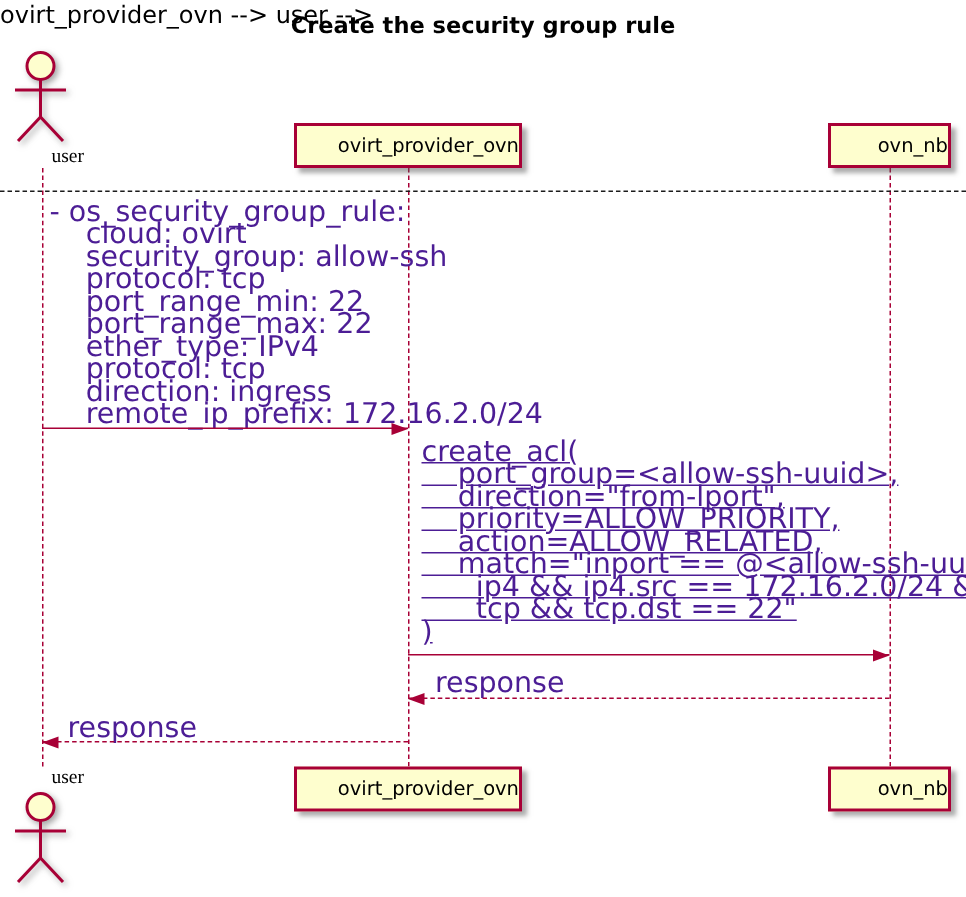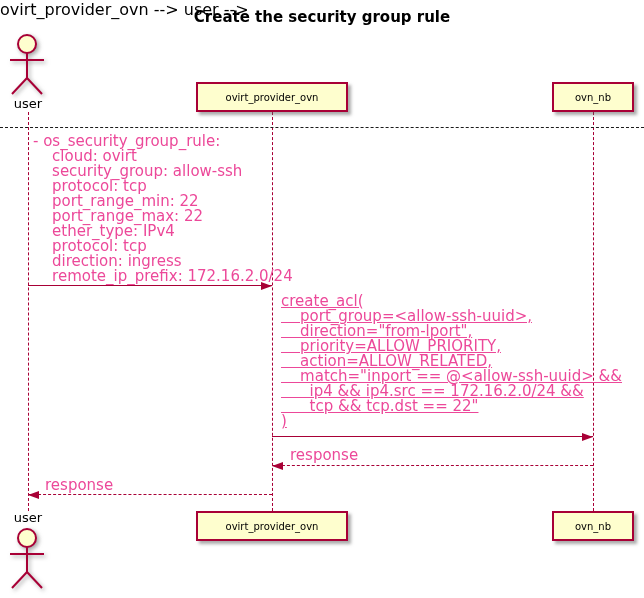--- a/index.html
+++ b/index.html
@@ -10,45 +10,45 @@
   }
   .title {
     position:absolute; top:8px; left:0; width:644px; text-align:center;
     font-size:15px; font-weight:bold;
   }
   .lifeline { position:absolute; width:0; border-left:1px dashed #A80036; }
   .divider  { position:absolute; left:0; width:644px; height:0; border-top:1px dashed #1b1b1b; }
   .pbox {
     position:absolute; background:#FEFECE; border:2px solid #A80036;
     box-shadow:3px 3px 3px rgba(90,90,90,0.5);
-    display:flex; align-items:center; justify-content:center;
-    font-size:10px; white-space:nowrap;
+    display:flex; align-items:center; justify-content:flex-end;
+    font-size:13px; white-space:nowrap;
   }
   .msgtext {
-    position:absolute; font-family:inherit; font-size:15px; line-height:15px;
-    white-space:pre; color:#ec4899;
+    position:absolute; font-family:inherit; font-size:19px; line-height:15px;
+    white-space:pre; color:#4c1d95;
   }
   .arrow { position:absolute; height:0; border-top:1px solid #A80036; }
   .arrow.dashed { border-top-style:dashed; }
   .head { position:absolute; width:0; height:0; top:-5px; }
   .head.right {
     right:0;
     border-left:11px solid #A80036;
     border-top:4px solid transparent; border-bottom:4px solid transparent;
     margin-top:1px;
   }
   .head.left {
     left:0;
     border-right:11px solid #A80036;
     border-top:4px solid transparent; border-bottom:4px solid transparent;
     margin-top:1px;
   }
   .actor { position:absolute; }
   .actor svg { filter:drop-shadow(2.5px 2.5px 2px rgba(90,90,90,0.55)); }
-  .actor-label { position:absolute; font-size:13px; text-align:center; }
+  .actor-label { position:absolute; font-size:13px; text-align:right;font-family:Liberation Serif, serif; }
 </style>
 </head>
 <body>
 
 <div class="diagram">
 
   <div class="title">Create the security group rule</div>
 
   
   <div class="actor" style="left:6px; top:33px;">

